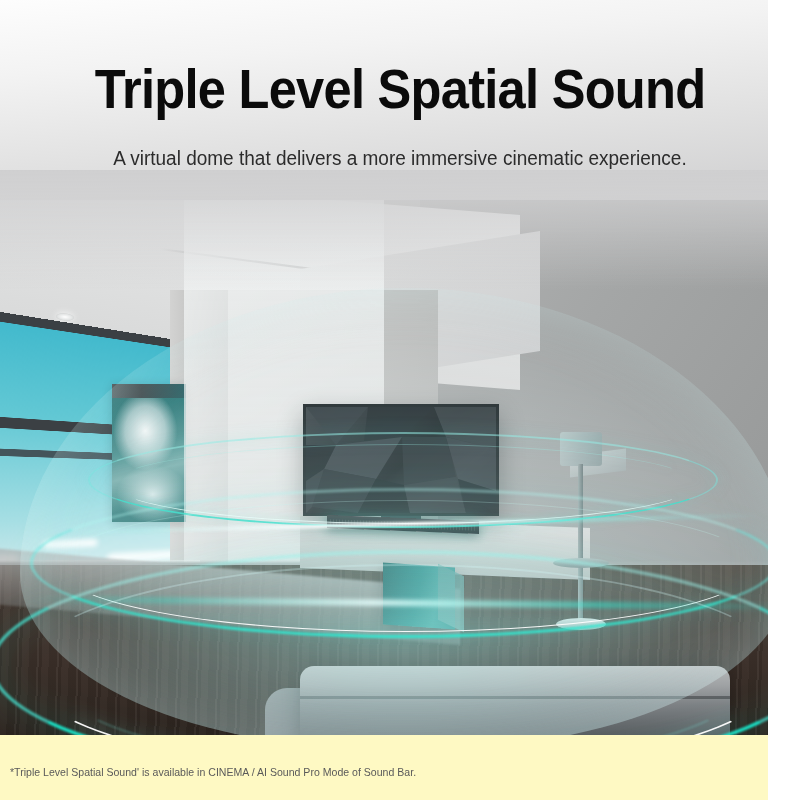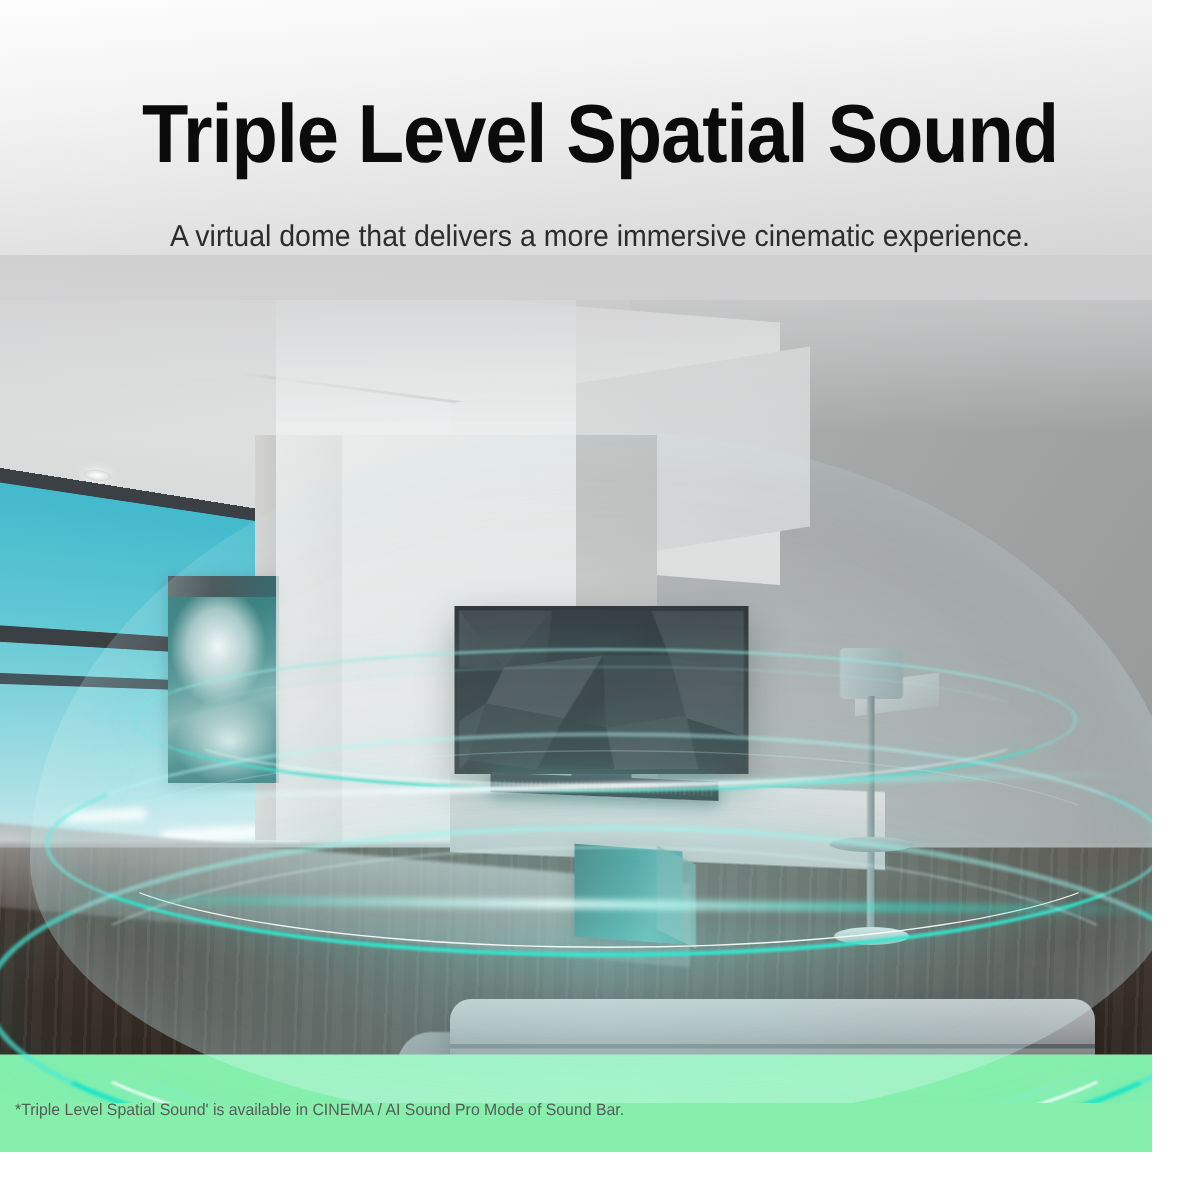--- a/index.html
+++ b/index.html
@@ -380,22 +380,22 @@
   }
   .glow-wash{
     position:absolute; left:0; top:330px; width:800px; height:240px;
     background:radial-gradient(ellipse 55% 60% at 50% 55%,
       rgba(110,236,226,0.20) 0%, rgba(110,236,226,0.08) 45%, rgba(110,236,226,0) 78%);
     filter:blur(6px);
   }
 
   
   .footnote-area{
-    position:absolute; left:0; top:703px; width:800px; height:65px;
-    background:#86efac;
+    position:absolute; left:0; top:735px; width:800px; height:65px;
+    background:#fef9c3;
   }
   .footnote{
     position:absolute; left:10px; top:30px;
     font-size:11px; line-height:15px; color:#5a5a5a;
     transform:scaleX(0.96); transform-origin:left center;
     white-space:nowrap;
   }
 </style>
 </head>
 <body>

